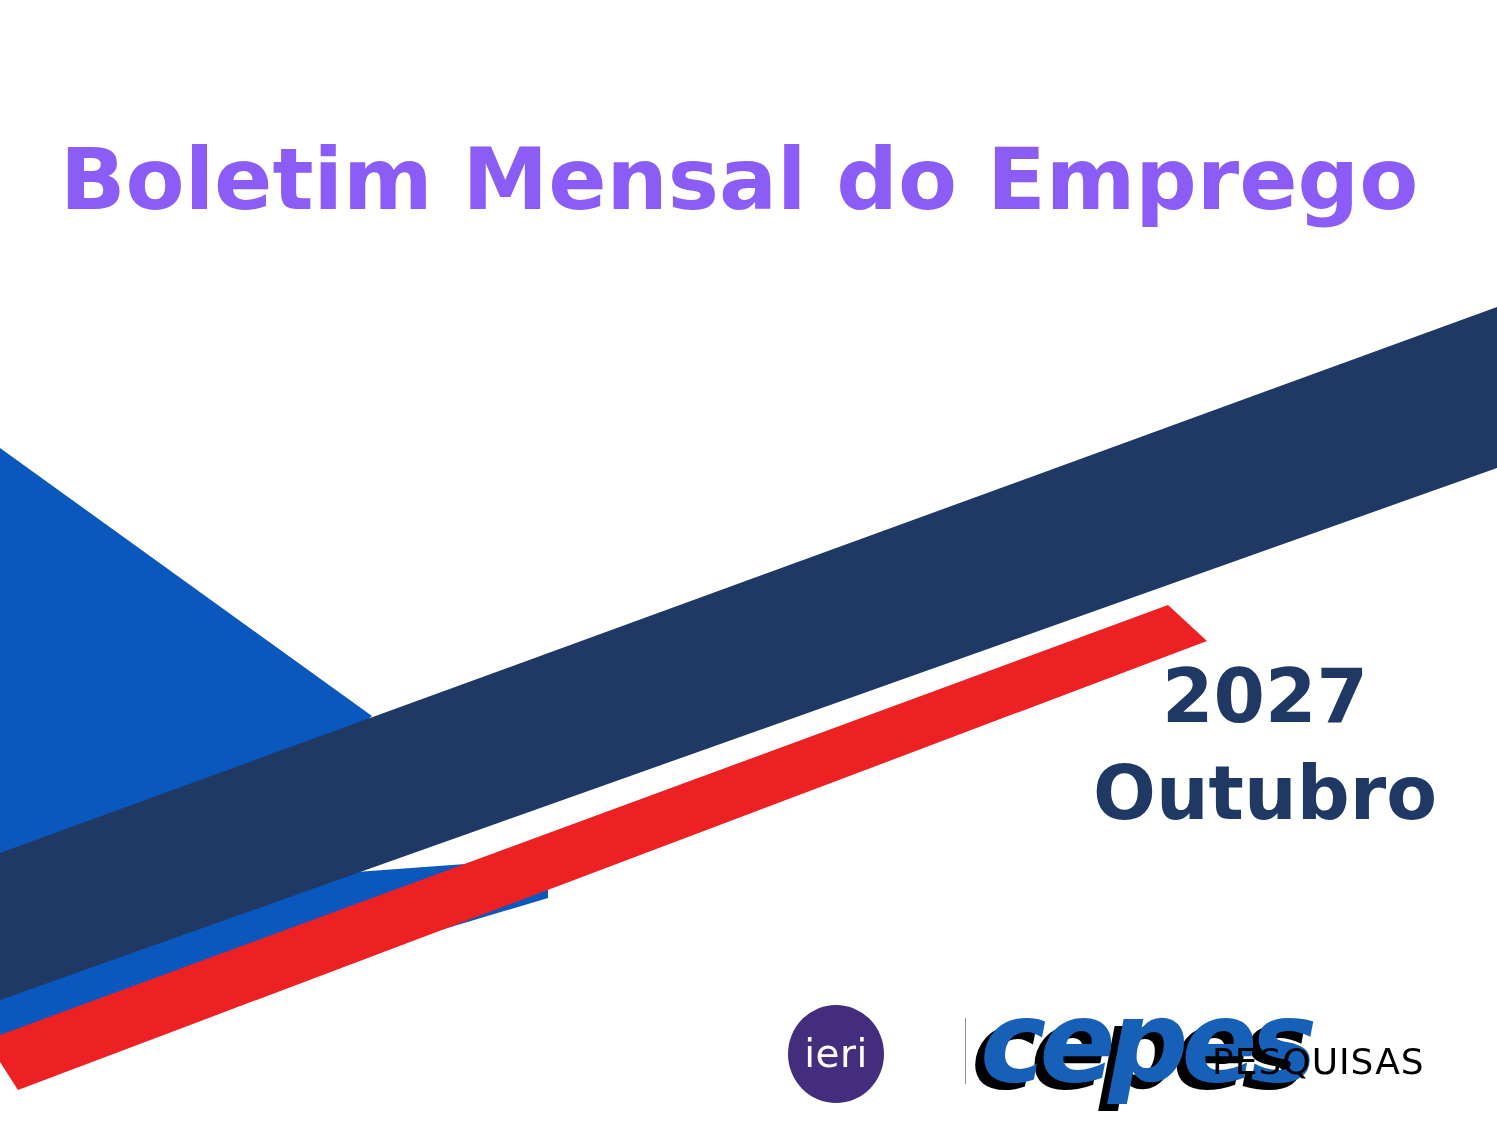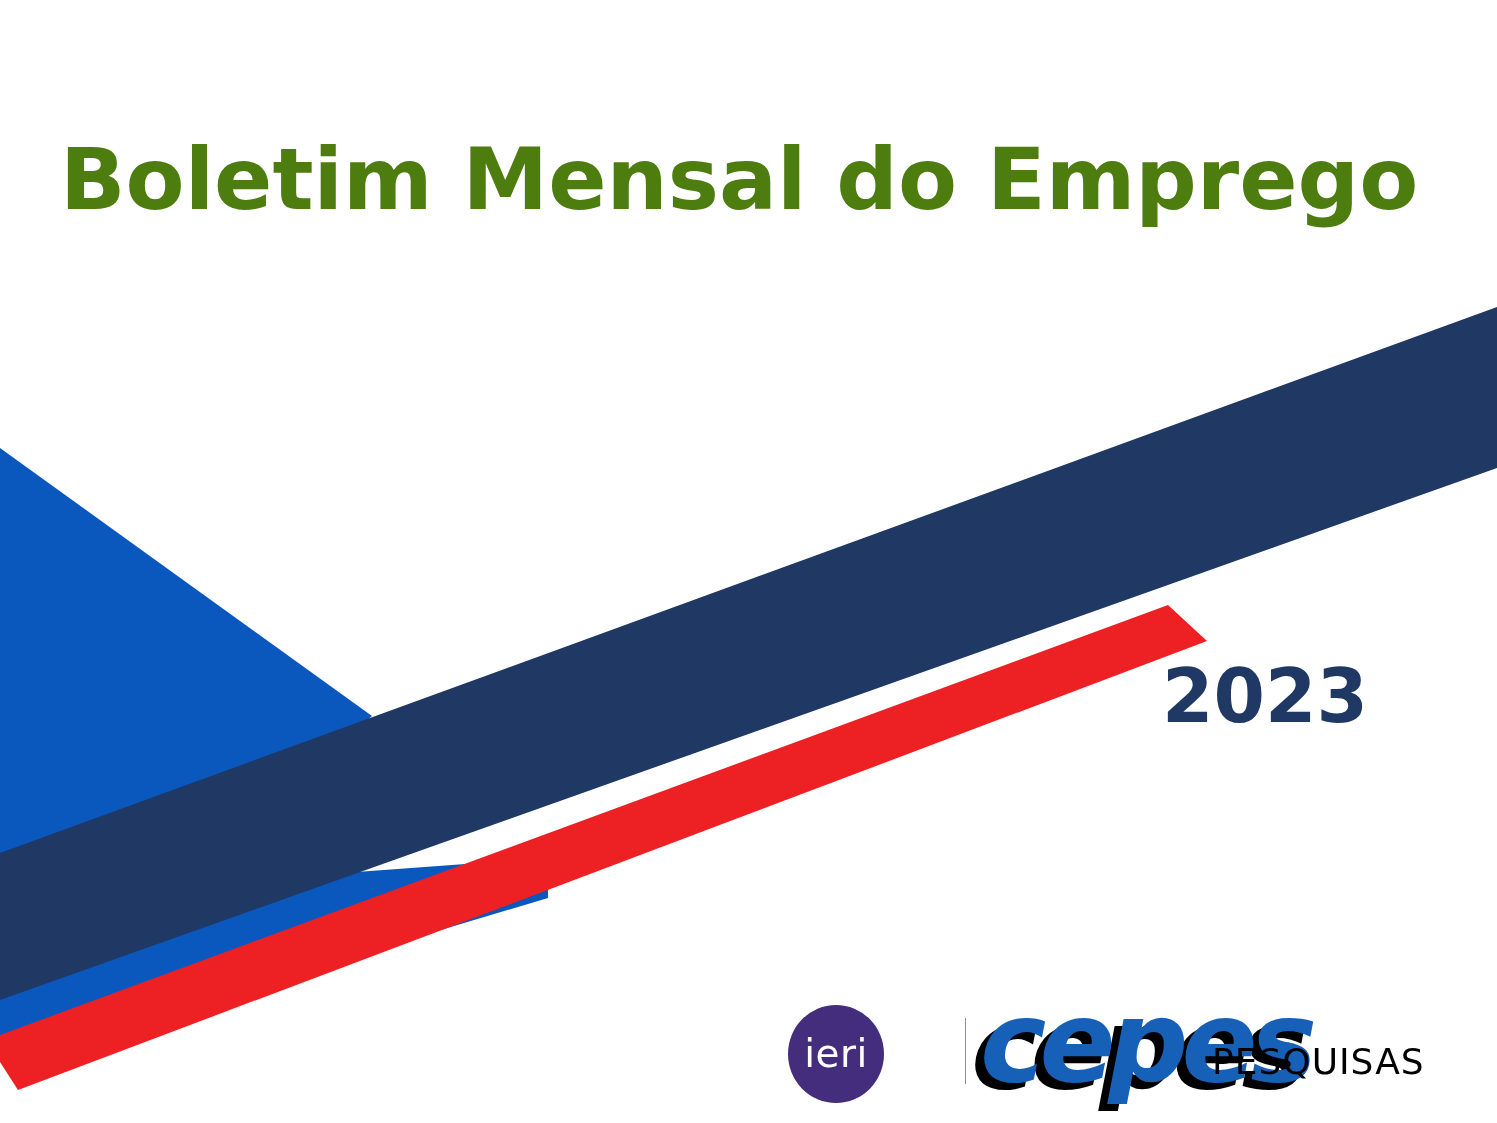--- a/index.html
+++ b/index.html
@@ -28,21 +28,21 @@
   #title-block {
     position: absolute;
     left: 60px;
     top: 118px;
     width: 1290px;
     text-align: center;
     z-index: 5;
   }
   .title-line {
     display: block;
-    color: #4d7c0f;
+    color: #8b5cf6;
     font-family: "DejaVu Sans", sans-serif;
     font-weight: bold;
     font-size: 86px;
     line-height: 122px;
     letter-spacing: 0px;
     white-space: nowrap;
   }
 
   
   #date-block {
@@ -170,21 +170,22 @@
     <polygon points="1168,605 1207,641 18,1090 0,1062 0,1035" fill="#ED2024"></polygon>
 
     <polygon points="1497,307 1497,468 0,1000 0,853" fill="#1F3864"></polygon>
   </svg>
 
   <div id="title-block">
     <span class="title-line">Boletim Mensal do Emprego</span>
   </div>
 
   <div id="date-block">
-    <span class="date-line">2023</span>
+    <span class="date-line">2027</span>
+    <span class="date-line">Outubro</span>
   </div>
 
   <div id="footer-logos">
 
     <div id="ieri-logo">
       <div id="ieri-ellipse"></div>
       <div id="ieri-text">ieri</div>
     </div>
 
     <div id="logo-divider"></div>

